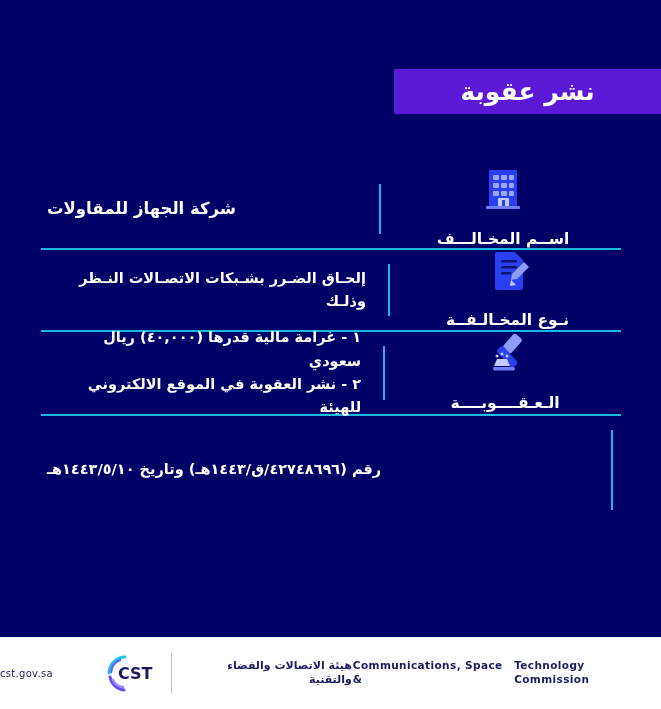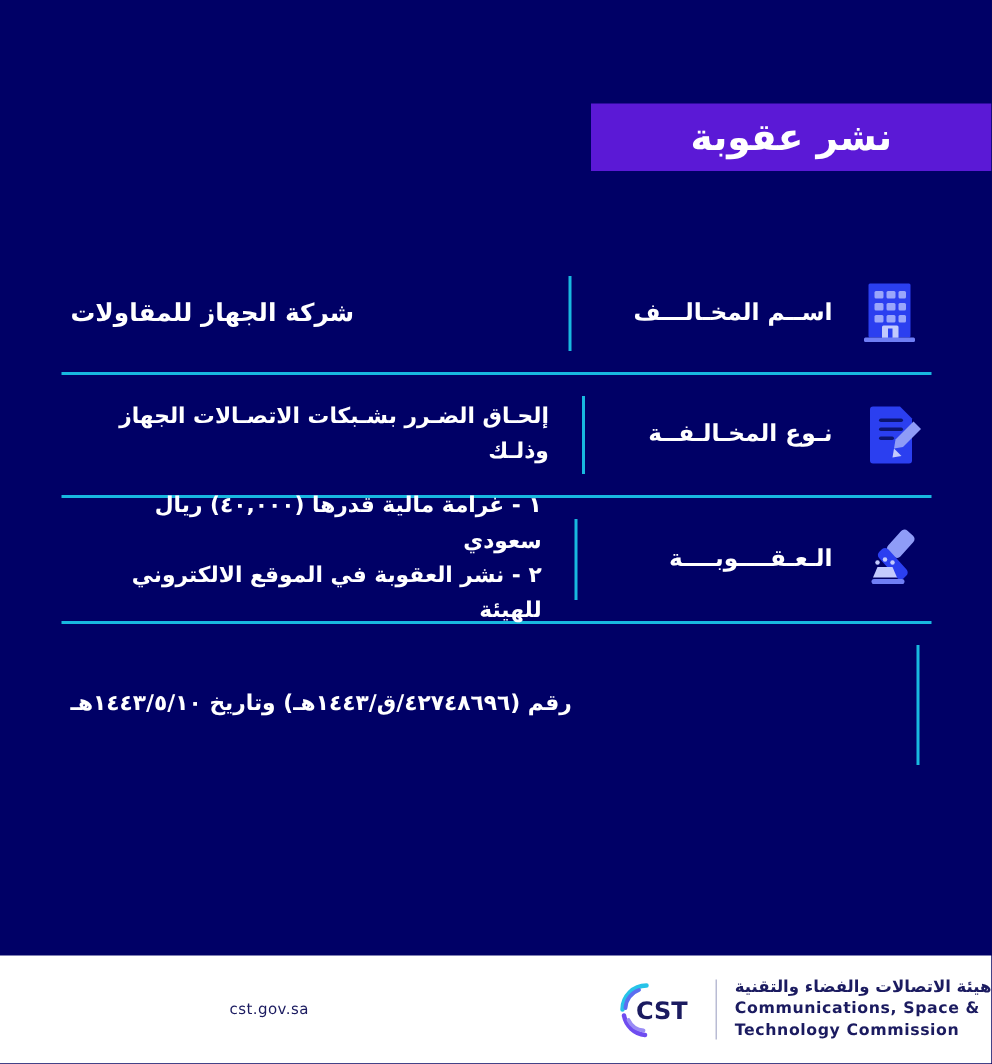--- a/index.html
+++ b/index.html
@@ -56,21 +56,21 @@
     box-sizing: border-box;
   }
   .row-sep {
     height: 2px;
     background: #18b8e0;
     width: 100%;
   }
   .cell-label {
     width: 232px;
     display: flex;
-    flex-direction: row;
+    flex-direction: column;
     align-items: center;
     justify-content: flex-start;
     box-sizing: border-box;
     padding-right: 4px;
     gap: 14px;
   }
   .icon-box {
     width: 48px;
     height: 50px;
     flex: 0 0 48px;
@@ -147,21 +147,21 @@
     gap: 12px;
     direction: ltr;
   }
   #logo-mark { width: 56px; height: 44px; flex: 0 0 56px; }
   #logo-divider {
     width: 1px;
     height: 40px;
     background: #b9bcd4;
     flex: 0 0 1px;
   }
-  #logo-text { display: flex; flex-direction: column; gap: 1px; }
+  #logo-text { display: flex; flex-direction: row; gap: 1px; }
   #logo-ar {
     color: #1b1b60;
     font-size: 11px;
     font-weight: bold;
     direction: rtl;
     text-align: right;
     line-height: 1.25;
   }
   .logo-en {
     color: #1b1b60;
@@ -228,21 +228,21 @@
             <rect x="15" y="24" width="10" height="2.4" rx="1.2" fill="#0b1470"></rect>
             <path d="M38 14 l5 5 -12 12 -6 1 1 -6 z" fill="#8f9cf7"></path>
             <path d="M25 32 l-1 6 6 -1 z" fill="#c3cafd"></path>
           </svg>
         </div>
         <div class="label-text">نـوع المخـالـفــة</div>
       </div>
       <div class="vdiv"></div>
       <div class="cell-value">
         <div class="value-text">
-          <span class="ln">إلحـاق الضـرر بشـبكات الاتصـالات الجهاز وذلـك</span>
+          <span class="ln">إلحـاق الضـرر بشـبكات الاتصـالات النـظر وذلـك</span>
         </div>
       </div>
     </div>
     <div class="row-sep"></div>
 
     <div class="row" id="row-penalty">
       <div class="cell-label">
         <div class="icon-box">
           <svg width="44" height="46" viewBox="0 0 44 46">
             <rect x="24" y="3" width="11" height="19" rx="3" transform="rotate(42 29.5 12.5)" fill="#8f9cf7"></rect>

